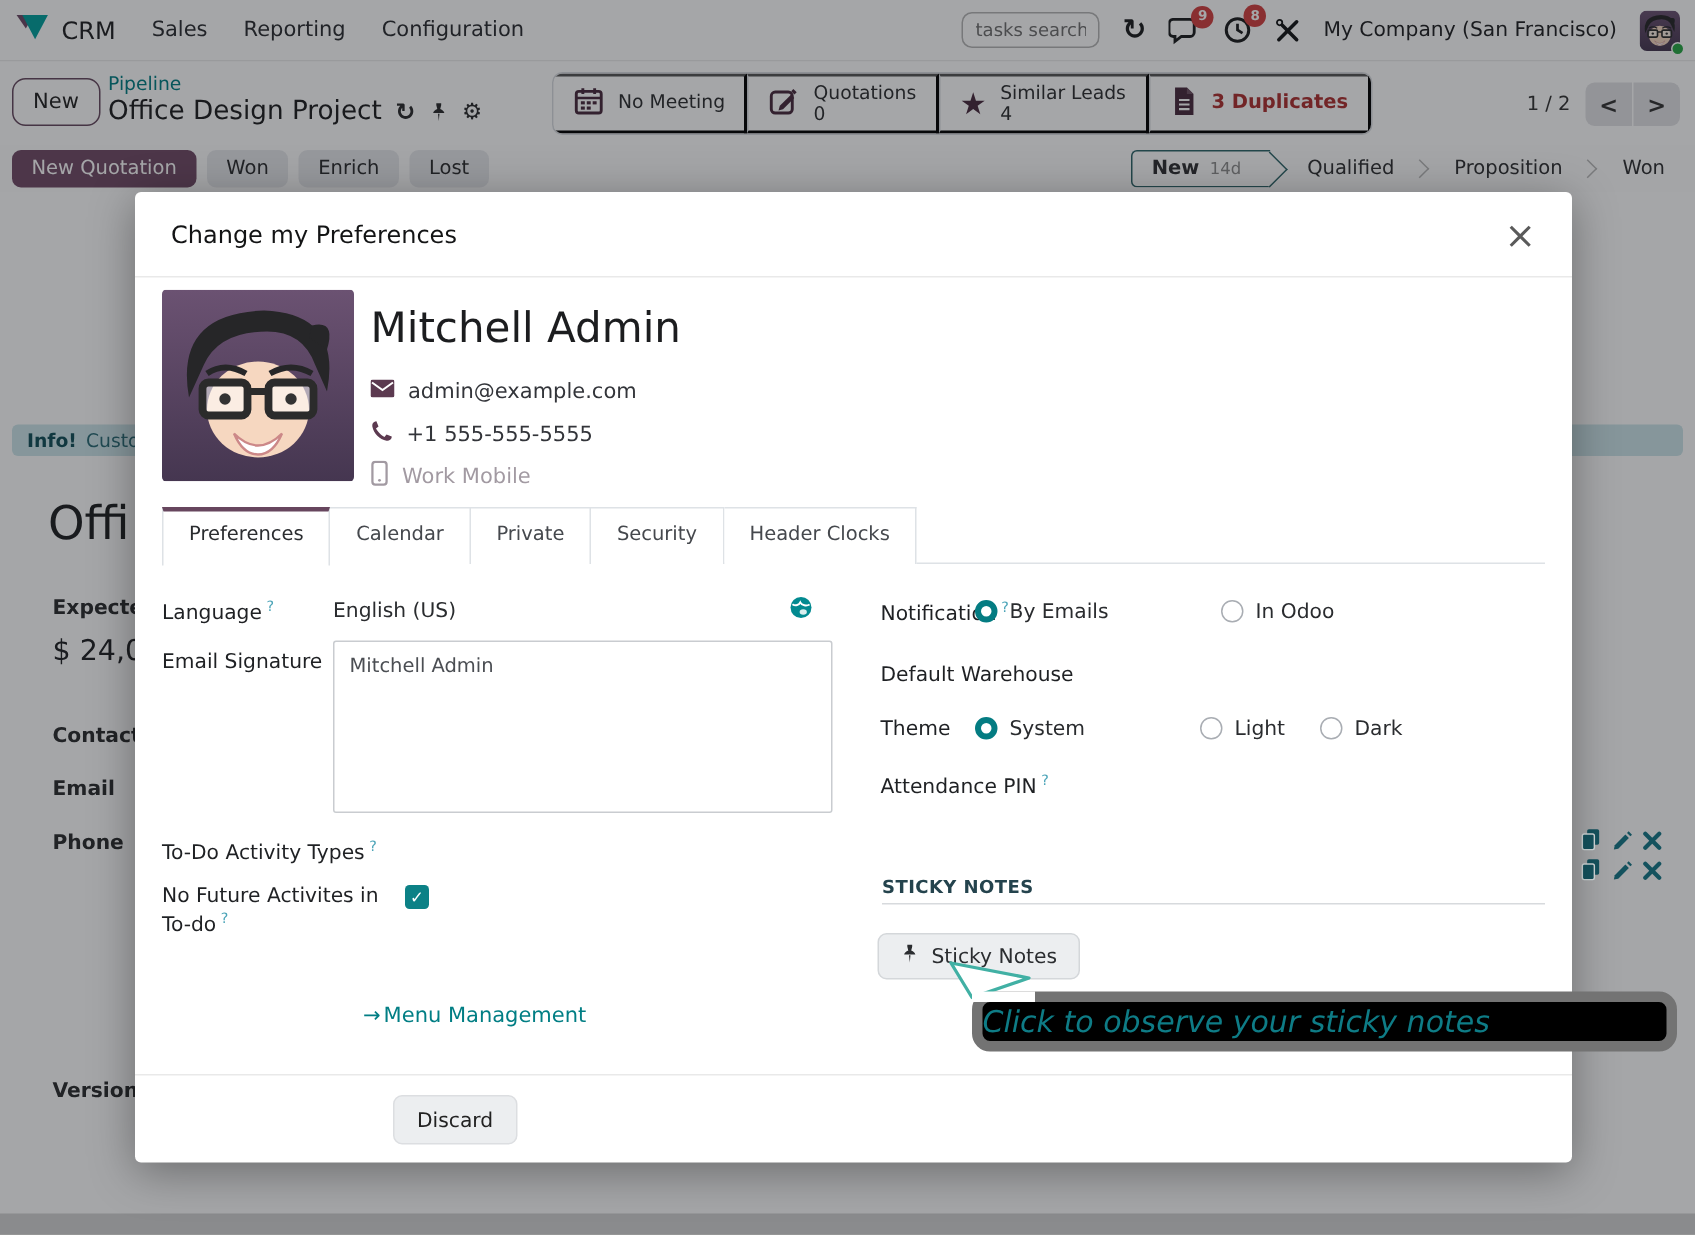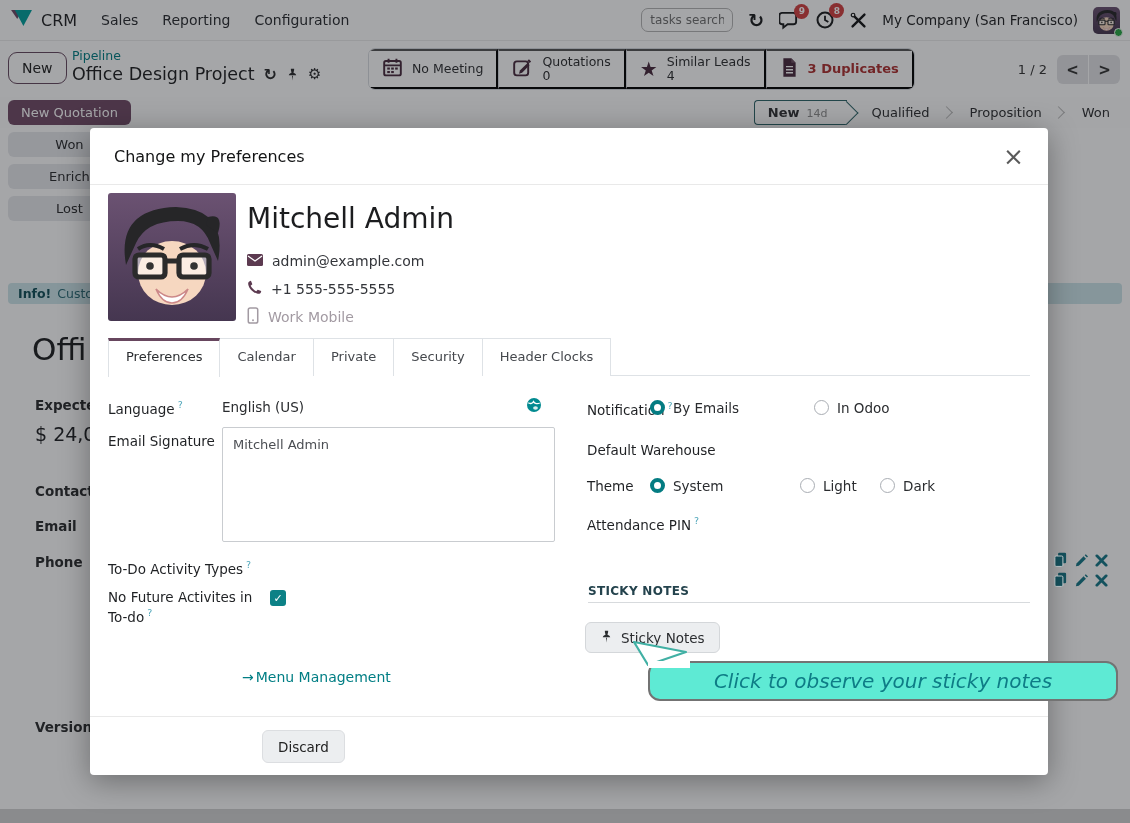--- a/index.html
+++ b/index.html
@@ -50,21 +50,21 @@
   .stat .val { font-size:12.5px; color:#2d2e30; }
   .stat .lbl.red { color:#ad3030; font-weight:bold; font-size:13px; }
   .pager { position:absolute; right:10px; top:14px; display:flex; align-items:center; gap:10px; }
   .pager-txt { font-size:13px; color:#333; }
   .pager-btn { width:31px; height:29px; background:#e2e2e5; border:none; border-radius:6px;
                font-size:15px; font-weight:bold; color:#333; cursor:pointer; font-family:inherit;}
   .pager-btn.left { border-radius:6px 0 0 6px; margin-right:-9px; }
   .pager-btn.right { border-radius:0 6px 6px 0; }
 
   .sbar { position:absolute; left:0; top:97px; width:100%; height:31px; background:#fdfdfd; }
-  .actions { position:absolute; left:8px; top:3px; display:flex; gap:7px;flex-direction:column; }
+  .actions { position:absolute; left:8px; top:3px; display:flex; gap:7px; }
   .act-btn { padding:5px 13px; border:none; border-radius:6px; font-size:13px; cursor:pointer;
              background:#e7e8ec; color:#2b2c2e; font-family:inherit; }
   .act-btn.primary { background:#714b67; color:#fff; }
   .stages { position:absolute; right:10px; top:3px; display:flex; align-items:center; }
   .stage { font-size:13px; color:#2f3032; padding:4px 10px; cursor:pointer; }
   .stage.active { display:flex; gap:7px; align-items:baseline; border:1px solid #2d6468;
                   border-right:none; border-radius:4px 0 0 4px; padding:4px 20px 4px 13px;
                   position:relative; background:#fff; font-weight:600; }
   .stage.active::after { content:''; position:absolute; right:-8px; top:50%; width:16px; height:16px;
                   transform:translateY(-50%) rotate(45deg); border-top:1px solid #2d6468;
@@ -142,23 +142,23 @@
                 font-family:inherit; }
   .m-footer-line { position:absolute; left:0; top:588px; width:100%; height:1px; background:#e9e9e9; }
   .btn-update { position:absolute; left:18px; top:602px; height:33px; padding:0 15px;
                 background:#714b67; color:#fff; border:none; border-radius:6px; font-size:13.5px;
                 cursor:pointer; font-family:inherit; }
   .btn-discard { position:absolute; left:172px; top:602px; height:33px; padding:0 15px;
                 background:#eceef0; color:#222; border:1px solid #dcdee1; border-radius:6px;
                 font-size:13.5px; cursor:pointer; font-family:inherit; }
 
   
-  .tip { position:absolute; left:648px; top:661px; width:470px; height:40px; background:#5eead4;
-         border:2px solid #737373; border-radius:12px; z-index:20; display:flex;
-         align-items:center; justify-content:center; }
+  .tip { position:absolute; left:648px; top:661px; width:470px; height:40px; background:#000000;
+         border:7px solid #737373; border-radius:12px; z-index:20; display:flex;
+         align-items:center; justify-content:flex-start; }
   .tip-text { font-size:20px; font-style:italic; color:#0e7c86; }
   .tip-tail { position:absolute; left:630px; top:640px; z-index:21; }
 </style>
 </head>
 <body>
 
 <svg width="0" height="0" style="position:absolute">
   <defs>
     <linearGradient id="avg" x1="0" y1="0" x2="0" y2="1">
       <stop offset="0" stop-color="#6b5272"></stop>

